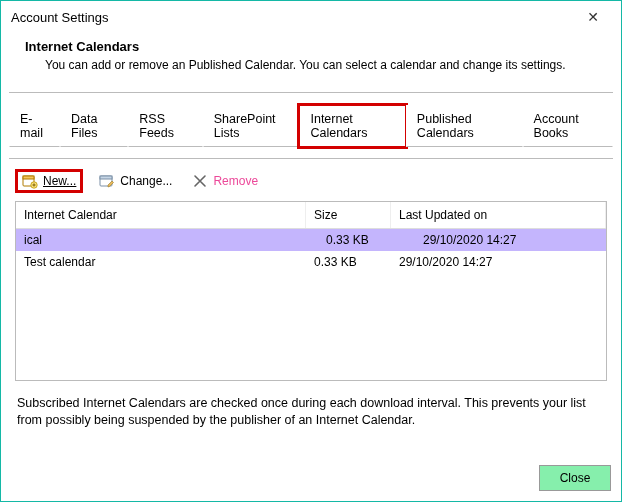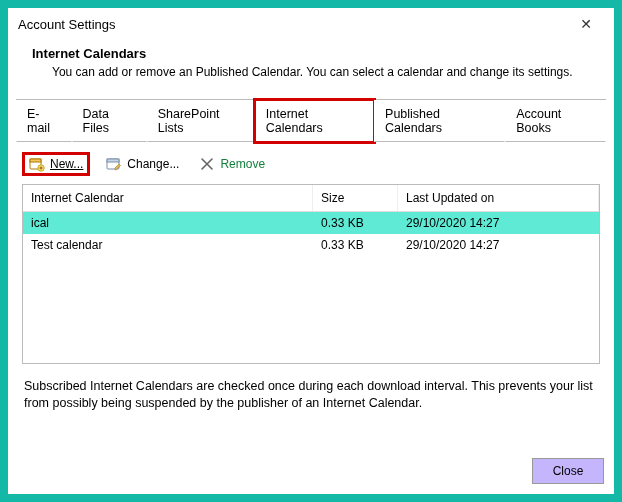--- a/index.html
+++ b/index.html
@@ -5,21 +5,21 @@
   * { box-sizing: border-box; margin: 0; padding: 0; }
   body {
     font-family: "Segoe UI", Tahoma, sans-serif;
     font-size: 12px;
     background: #000;
     width: 622px;
     height: 502px;
     overflow: hidden;
   }
   .outer-frame {
-    border: 8px solid #14b8a6;
+    border: 1px solid #14b8a6;
     width: 622px;
     height: 502px;
     background: #fff;
   }
   .window {
     width: 100%;
     height: 100%;
     background: #fff;
     display: flex;
     flex-direction: column;
@@ -41,21 +41,21 @@
   }
   .header-block {
     padding: 8px 24px 4px 24px;
   }
   .header-block .h-title { font-weight: bold; font-size: 13px; }
   .header-block .h-desc { padding: 4px 0 0 20px; font-size: 12px; }
   .divider { border-top: 1px solid #bbb; margin: 16px 8px 0 8px; }
   .tabs {
     display: flex;
     align-items: flex-start;
-    padding: 0 8px;
+    padding: 12px 8px;
     margin-top: -1px;
   }
   .tab {
     padding: 6px 10px;
     font-size: 12.5px;
     border: 1px solid transparent;
     border-bottom: 1px solid #bbb;
     cursor: pointer;
     position: relative;
     top: 1px;
@@ -77,21 +77,21 @@
     padding: 10px 14px 8px 14px;
     text-align: right;
   }
   .tbtn {
     display: inline-flex;
     align-items: center;
     gap: 5px;
     cursor: pointer;
     padding: 1px 4px;
   }
-  .tbtn.disabled { color: #15803d; cursor: default; }
+  .tbtn.disabled { color: #ec4899; cursor: default; }
   .tbtn .lbl { }
   .new-hl {
     border: 3px solid #d30000;
     padding: 1px 4px;
   }
   .new-hl .lbl { text-decoration: underline; }
   .icon-svg { width: 16px; height: 16px; display: block; }
   .grid-wrap {
     margin: 0 14px;
     border: 1px solid #bbb;
@@ -108,38 +108,38 @@
     padding: 6px 8px;
     font-size: 12px;
     border-right: 1px solid #eee;
     background: #fff;
   }
   .grid-row {
     display: grid;
     grid-template-columns: 290px 85px 1fr;
   }
   .grid-row > div { padding: 4px 8px; font-size: 12px; }
-  .grid-row.sel { background: #5eead4; }
+  .grid-row.sel { background: #c4b5fd; gap: 12px; }
   .note {
     padding: 14px 16px;
     font-size: 12.5px;
     line-height: 1.35;
   }
   .footer {
     margin-top: auto;
     display: flex;
     justify-content: flex-end;
     padding: 8px 10px 10px 0;
     border-top: 0;
   }
   .close-btn {
     min-width: 72px;
     padding: 5px 16px;
     border: 1px solid #999;
-    background: #c4b5fd;
+    background: #86efac;
     font-size: 12px;
     cursor: pointer;
   }
 </style>
 </head>
 <body>
 
 <div class="outer-frame">
   <div class="window">
 
@@ -153,20 +153,21 @@
     <div class="header-block">
       <div class="h-title">Internet Calendars</div>
       <div class="h-desc">You can add or remove an Published Calendar. You can select a calendar and change its settings.</div>
     </div>
 
     <div class="divider"></div>
 
     <div class="tabs" id="tabs">
         <div class="tab">E-mail</div>
         <div class="tab">Data Files</div>
+        <div class="tab">RSS Feeds</div>
         <div class="tab">SharePoint Lists</div>
         <div class="tab active" style="outline: rgb(211, 0, 0) solid 3px; outline-offset: -1px;">Internet Calendars</div>
         <div class="tab">Published Calendars</div>
         <div class="tab">Account Books</div>
       </div>
     <div class="tabstrip-bottom"></div>
 
     <div class="toolbar">
       <span class="tbtn new-hl">
         <svg class="icon-svg" viewBox="0 0 16 16">

